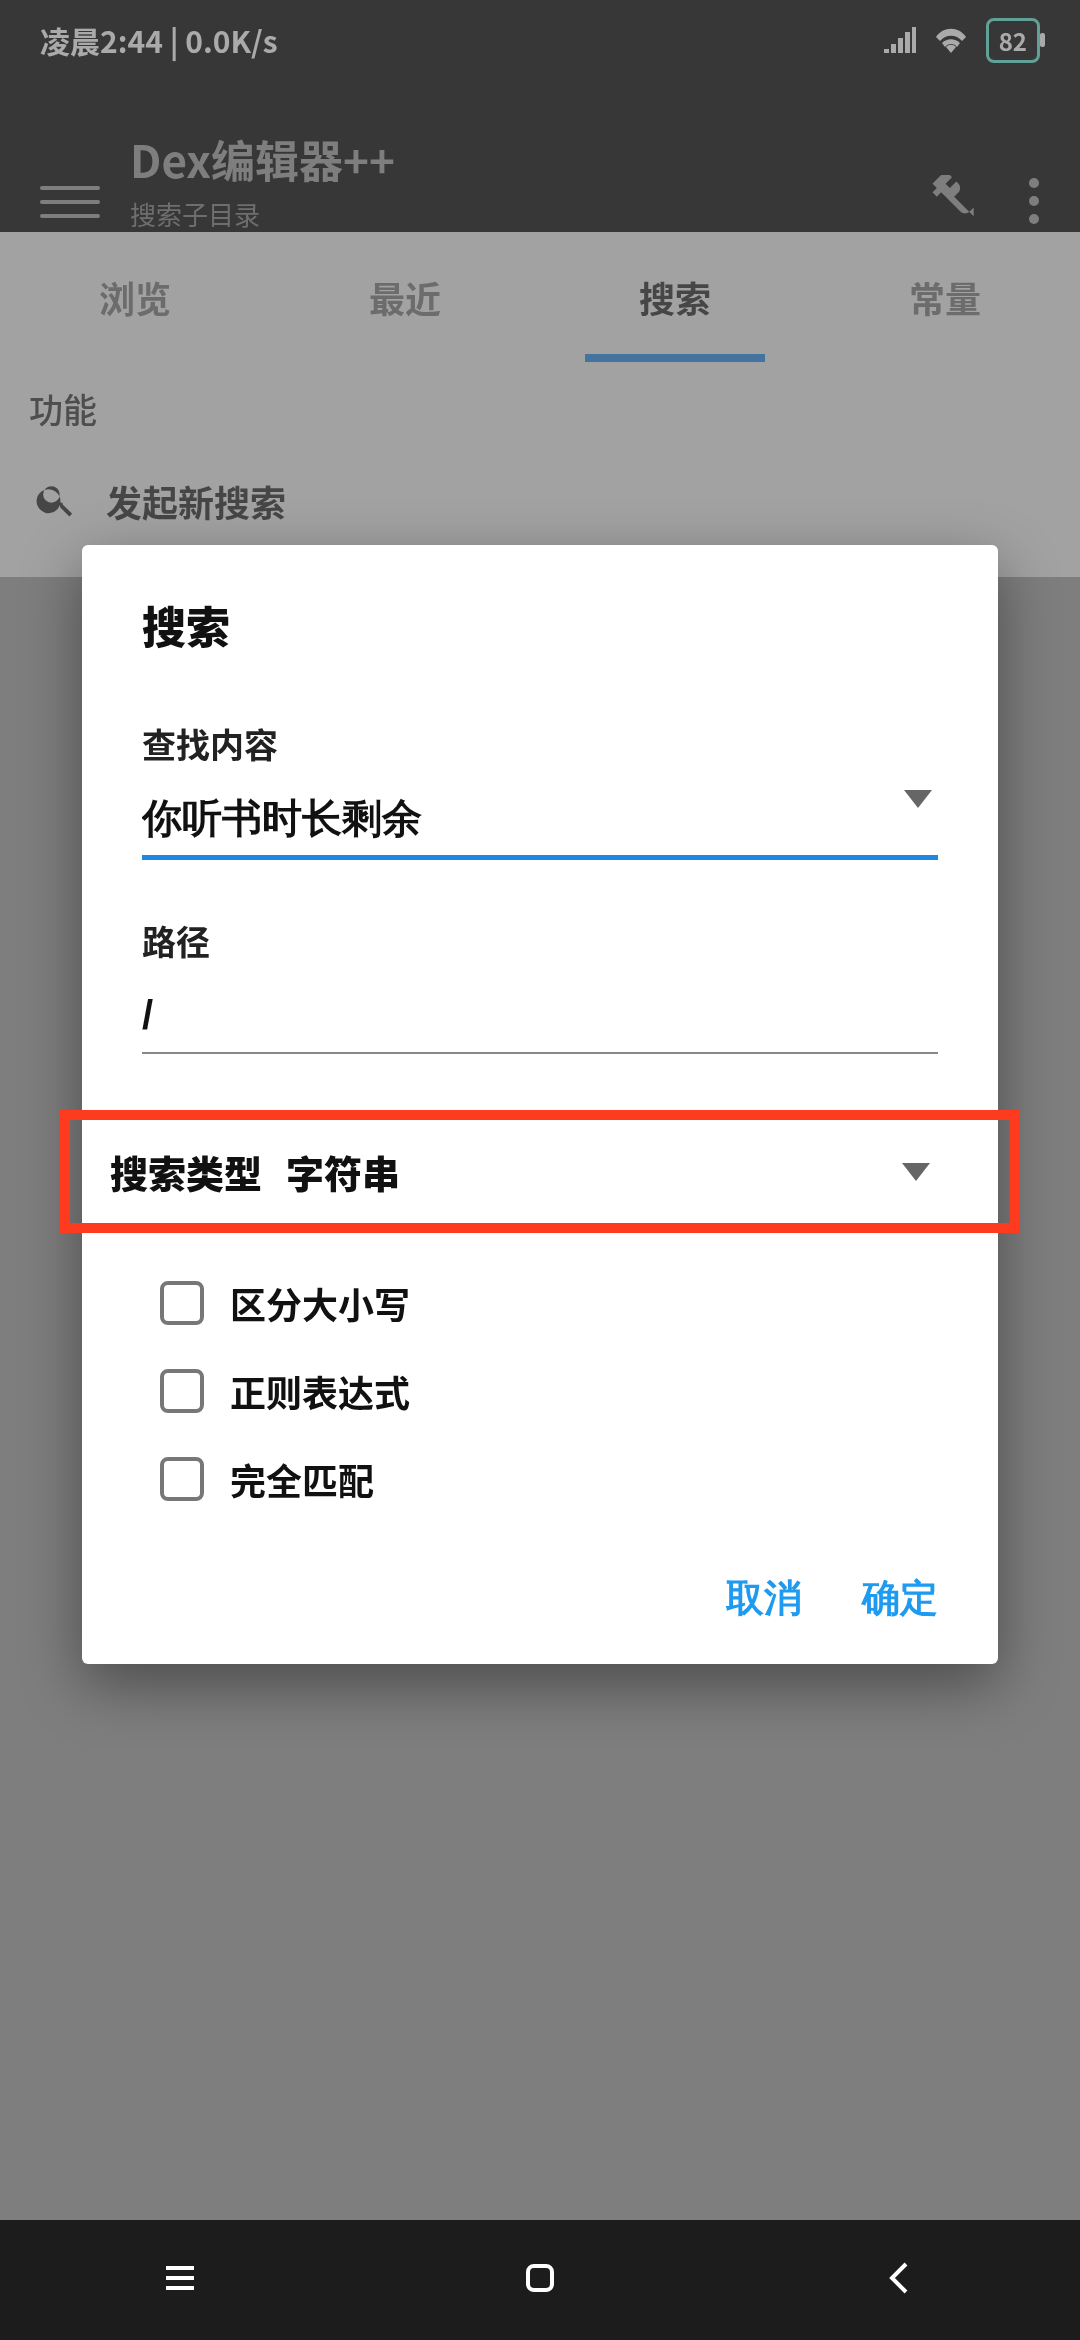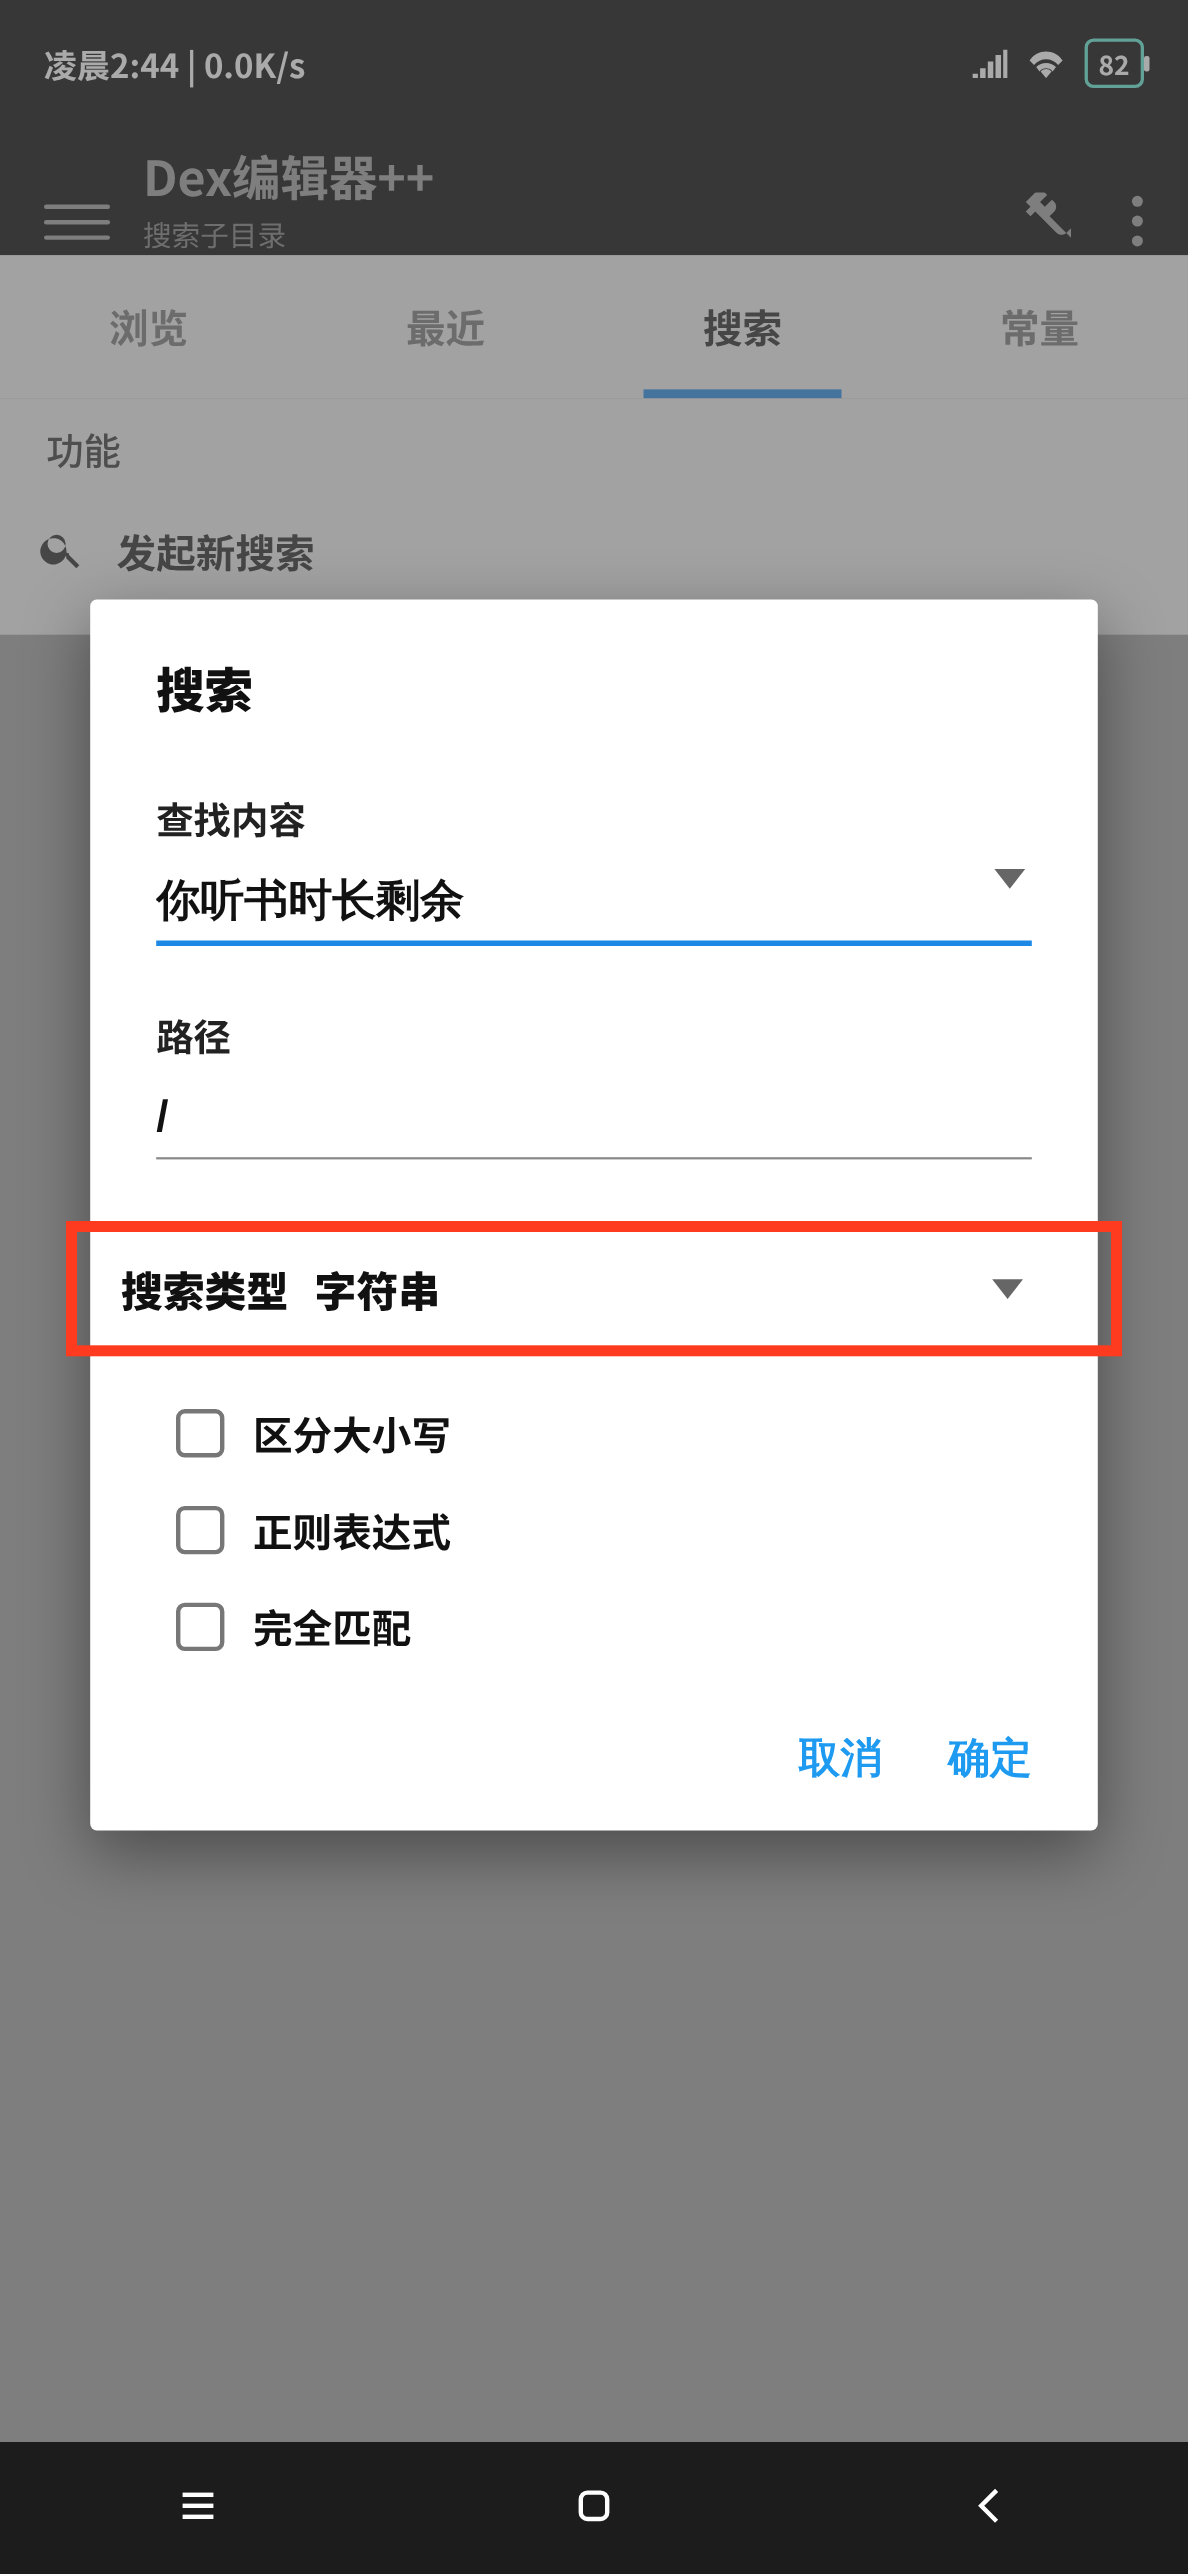--- a/index.html
+++ b/index.html
@@ -1,19 +1,19 @@
 <!DOCTYPE html>
 <html><head>
 <meta charset="utf-8">
 <style>
   * { box-sizing: border-box; margin: 0; padding: 0; }
   html, body { width: 1080px; height: 2340px; font-family: -apple-system, "Noto Sans CJK SC", sans-serif; overflow: hidden; background: #000; }
 
   
-  .status-bar { height: 80px; background: #000; color: #fff; display: flex; align-items: flex-end; justify-content: space-between; padding: 0 40px; font-size: 30px; font-weight: 600; }
+  .status-bar { height: 80px; background: #000; color: #fff; display: flex; align-items: center; justify-content: space-between; padding: 0 40px; font-size: 30px; font-weight: 600; }
   .status-left { display: flex; align-items: center; gap: 6px; }
   .status-right { display: flex; align-items: center; gap: 18px; }
   .battery-box { border: 3px solid #5eead4; border-radius: 8px; padding: 2px 10px; font-size: 24px; position: relative; }
   .battery-box::after { content:""; position:absolute; right:-8px; top:50%; transform:translateY(-50%); width:5px; height:14px; background:#fff; border-radius:2px; }
 
   
   .app-bar { height: 152px; background: #000; display: flex; align-items: flex-end; padding: 0 20px; }
   .hamburger { width: 60px; height: 60px; display:flex; flex-direction:column; justify-content:center; gap:10px; margin-right: 30px; margin-left:20px; }
   .hamburger span { height: 4px; background: #9e9e9e; border-radius:2px; }
   .titles { flex: 1; }
@@ -22,21 +22,21 @@
   .toolbar-icons { display:flex; align-items:center; gap: 50px; margin-right: 20px; }
 
   
   .tabs { height: 130px; background: #eeeeee; display:flex;text-align:center; }
   .tab { flex:1; display:flex; align-items:center; justify-content:center; font-size: 36px; font-weight:700; color:#777; position:relative; }
   .tab.active { color:#222; }
   .tab.active::after { content:""; position:absolute; bottom:0; left:50%; transform:translateX(-50%); width: 180px; height:8px; background:#1e88e5; }
 
   
   .section { background:#eeeeee; }
-  .section-header { font-size: 34px; color:#333; padding: 22px 42px; font-weight:500; }
+  .section-header { font-size: 34px; color:#333; padding: 22px 29px; font-weight:500; }
   .search-row { display:flex; align-items:center; gap: 28px; padding: 20px 34px 50px; }
   .search-row .label { font-size: 36px; font-weight:700; color:#222; }
 
   
   .dimmer { position:absolute; inset:0; background: rgba(100,100,100,0.55); }
 
   
   .bg { position:absolute; inset:0; background:#9e9e9e; }
 
   

